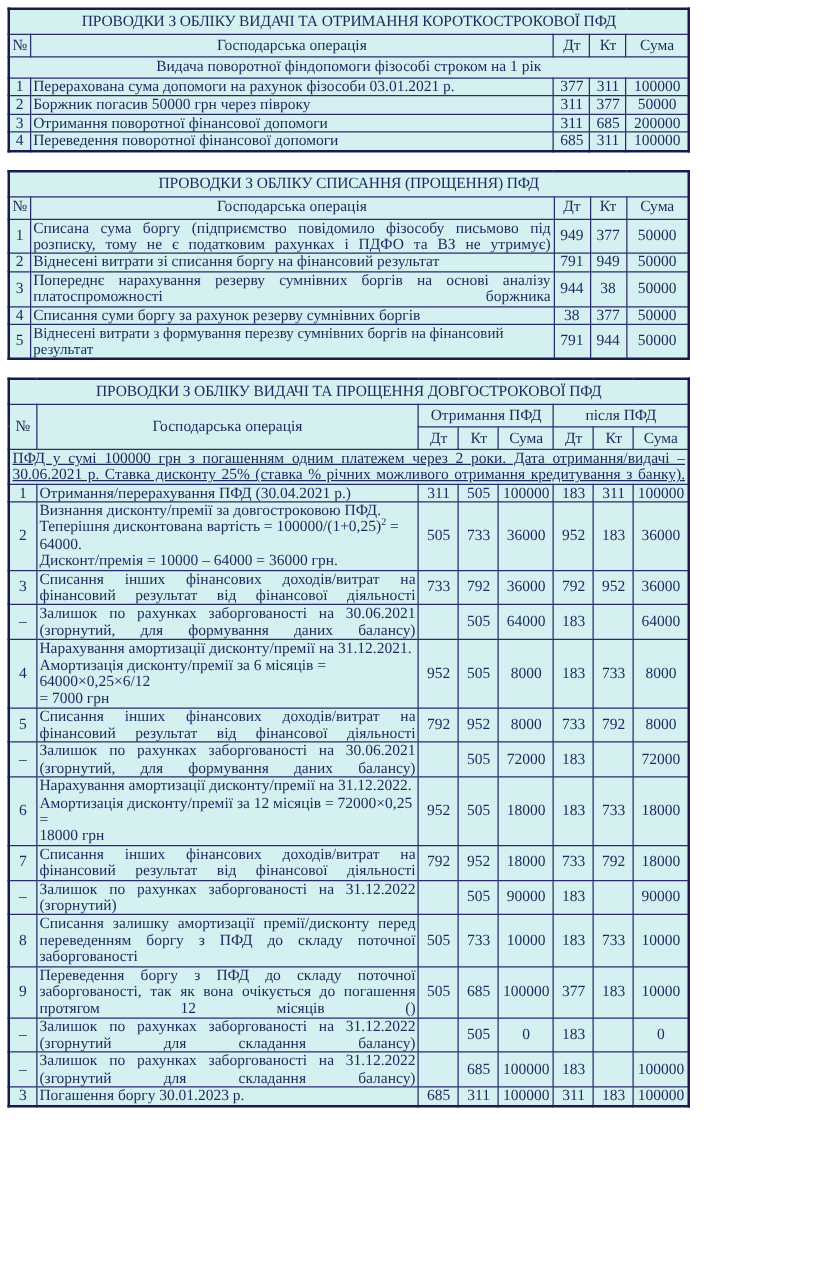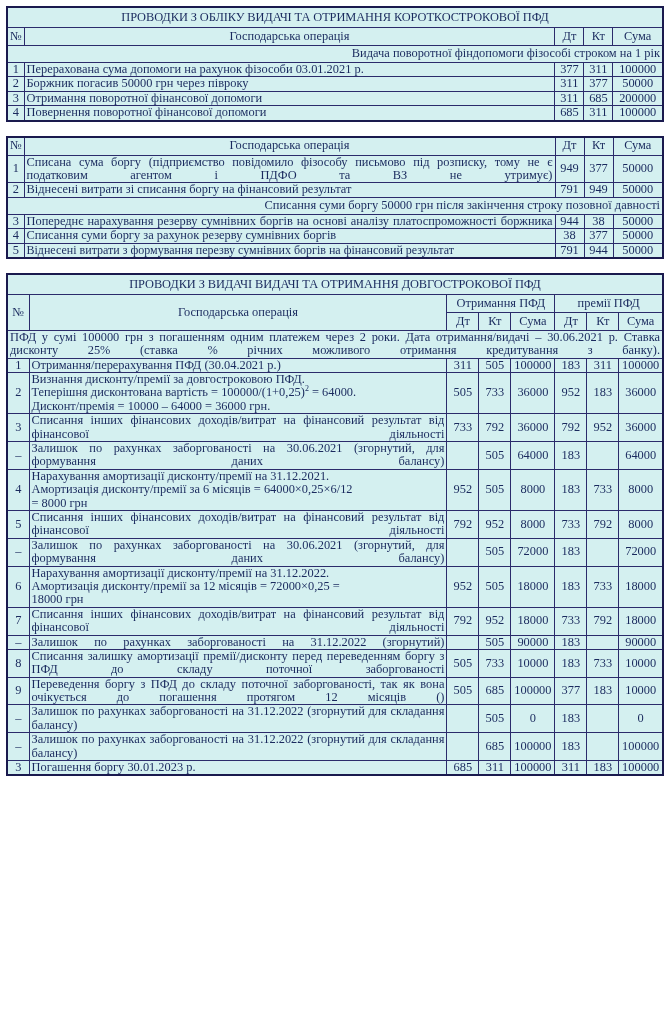--- a/index.html
+++ b/index.html
@@ -15,21 +15,21 @@
     overflow: hidden;
   }
   .page {
     width: 670px;
     height: 1024px;
     position: relative;
     box-sizing: border-box;
     padding: 6px 6px 0 6px;
   }
   table.doc {
-    width: 658px;
+    width: 546px;
     border-collapse: collapse;
     table-layout: fixed;
     margin: 0 0 0 0;
     border: 2px solid #1a1a4e;
   }
   table.doc td, table.doc th {
     border: 1px solid #2b2b6b;
     padding: 0px 2px;
     vertical-align: middle;
     background: #d4f0f0;
@@ -52,35 +52,36 @@
     background: #97a6e8;
     text-align: center;
     font-weight: bold;
     font-size: 13px;
     padding: 1px 2px 2px 2px;
     height: 17px;
   }
   
   .t-band td {
     background: #b9dcf6;
-    text-align: right;
+    text-align: center;
     font-weight: bold;
     font-size: 12.8px;
     padding: 1px 2px 2px 2px;
     height: 16px;
   }
   
   .t-note td {
     background: #d4f0f0;
     text-align: justify;
     text-align-last: justify;
     font-weight: bold;
     font-size: 13px;
     padding: 1px 3px 2px 3px;
     line-height: 1.12;
+    text-decoration: underline;
   }
   .c-num {
     width: 17px;
     text-align: center;
     font-size: 12.4px;
   }
   .c-num3 {
     width: 22px;
     text-align: center;
     font-size: 12.4px;
@@ -164,65 +165,65 @@
 
       <tr>
         <td class="c-num">3</td>
         <td class="c-op">Отримання поворотної фінансової допомоги</td>
         <td class="c-acc">311</td>
         <td class="c-acc">685</td>
         <td class="c-sum">200000</td>
       </tr>
       <tr>
         <td class="c-num">4</td>
-        <td class="c-op">Повернення поворотної фінансової допомоги</td>
+        <td class="c-op">Переведення поворотної фінансової допомоги</td>
         <td class="c-acc">685</td>
         <td class="c-acc">311</td>
         <td class="c-sum">100000</td>
       </tr>
     </tbody>
   </table>
 
   <div class="gap"></div>
 
   <table class="doc">
     <colgroup>
       <col style="width:17px">
         <col>
         <col style="width:29px">
         <col style="width:29px">
         <col style="width:50px">
     </colgroup>
     <tbody>
+      <tr class="t-title">
+        <td colspan="5">ПРОВОДКИ З ОБЛІКУ СПИСАННЯ (ПРОЩЕННЯ) ПФД</td>
+      </tr>
       <tr class="t-head">
         <td class="c-num">№</td>
         <td class="c-op" style="text-align:center">Господарська операція</td>
         <td class="c-acc">Дт</td>
         <td class="c-acc">Кт</td>
         <td class="c-sum">Сума</td>
       </tr>
 
       <tr>
         <td class="c-num">1</td>
-        <td class="c-op just">Списана сума боргу (підприємство повідомило фізособу письмово під розписку, тому не є податковим агентом і ПДФО та ВЗ не утримує)</td>
+        <td class="c-op just">Списана сума боргу (підприємство повідомило фізособу письмово під розписку, тому не є податковим рахунках і ПДФО та ВЗ не утримує)</td>
         <td class="c-acc">949</td>
         <td class="c-acc">377</td>
         <td class="c-sum">50000</td>
       </tr>
       <tr>
         <td class="c-num">2</td>
         <td class="c-op">Віднесені витрати зі списання боргу на фінансовий результат</td>
         <td class="c-acc">791</td>
         <td class="c-acc">949</td>
         <td class="c-sum">50000</td>
       </tr>
 
-      <tr class="t-band">
-        <td colspan="5">Списання суми боргу 50000 грн після закінчення строку позовної давності</td>
-      </tr>
       <tr>
         <td class="c-num">3</td>
         <td class="c-op just">Попереднє нарахування резерву сумнівних боргів на основі аналізу платоспроможності боржника</td>
         <td class="c-acc">944</td>
         <td class="c-acc">38</td>
         <td class="c-sum">50000</td>
       </tr>
       <tr>
         <td class="c-num">4</td>
         <td class="c-op">Списання суми боргу за рахунок резерву сумнівних боргів</td>
@@ -248,27 +249,27 @@
         <col>
       <col style="width:32px">
         <col style="width:32px">
         <col style="width:44px">
       <col style="width:32px">
         <col style="width:32px">
         <col style="width:44px">
     </colgroup>
     <tbody>
       <tr class="t-title">
-        <td colspan="8">ПРОВОДКИ З ВИДАЧІ ВИДАЧІ ТА ОТРИМАННЯ ДОВГОСТРОКОВОЇ ПФД</td>
+        <td colspan="8">ПРОВОДКИ З ОБЛІКУ ВИДАЧІ ТА ПРОЩЕННЯ ДОВГОСТРОКОВОЇ ПФД</td>
       </tr>
       <tr class="t-head">
         <td class="c-num3" rowspan="2">№</td>
         <td class="c-op" rowspan="2" style="text-align:center">Господарська операція</td>
         <td colspan="3">Отримання ПФД</td>
-        <td colspan="3">премії ПФД</td>
+        <td colspan="3">після ПФД</td>
       </tr>
       <tr class="t-head">
         <td class="c-acc3">Дт</td>
         <td class="c-acc3">Кт</td>
         <td class="c-sum3">Сума</td>
         <td class="c-acc3">Дт</td>
         <td class="c-acc3">Кт</td>
         <td class="c-sum3">Сума</td>
       </tr>
 
@@ -322,21 +323,21 @@
         <td class="c-acc3">183</td>
         <td class="c-acc3"></td>
         <td class="c-sum3">64000</td>
       </tr>
 
       <tr>
         <td class="c-num3">4</td>
         <td class="c-op">
           <div class="just">Нарахування амортизації дисконту/премії на 31.12.2021.</div>
           <div>Амортизація дисконту/премії за 6 місяців = 64000×0,25×6/12</div>
-          <div>= 8000 грн</div>
+          <div>= 7000 грн</div>
         </td>
         <td class="c-acc3">952</td>
         <td class="c-acc3">505</td>
         <td class="c-sum3">8000</td>
         <td class="c-acc3">183</td>
         <td class="c-acc3">733</td>
         <td class="c-sum3">8000</td>
       </tr>
 
       <tr>

